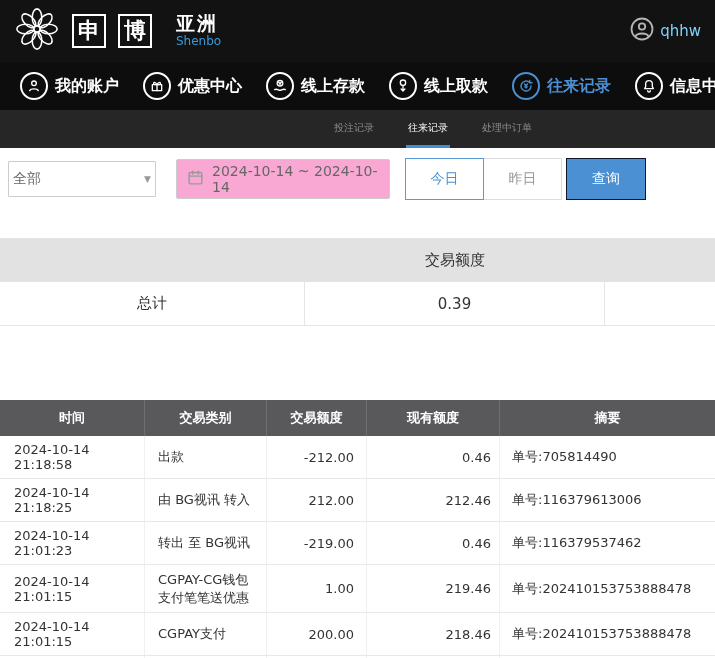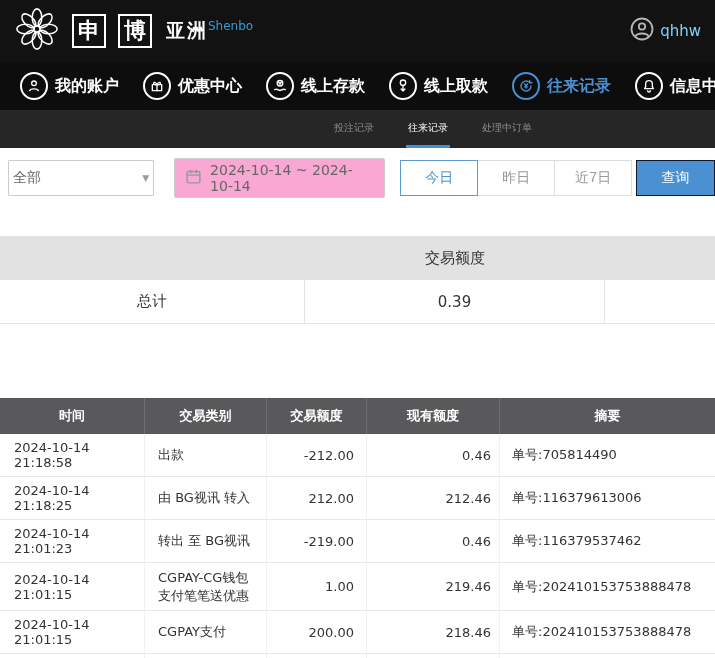--- a/index.html
+++ b/index.html
@@ -12,21 +12,21 @@
 
   
   .topbar { height: 62px; background: #121212; display: flex; align-items: center; padding: 0 14px; }
   .logo { display: flex; align-items: center; gap: 8px; cursor: pointer; }
   .flower { width: 46px; height: 46px; }
   .char-box {
     width: 34px; height: 34px; border: 2px solid #fff; color: #fff;
     font-size: 22px; font-weight: bold; display: flex; align-items: center; justify-content: center;
     margin-left: 4px;
   }
-  .brand-col { display: flex; flex-direction: row; line-height: 1.15; margin-left: 6px; }
+  .brand-col { display: flex; flex-direction: column; line-height: 1.15; margin-left: 16px; }
   .brand-region { color: #fff; font-size: 19px; font-weight: bold; letter-spacing: 2px; }
   .brand-name { color: #3a9ad9; font-size: 12px; }
   .user-area { margin-left: auto; display: flex; align-items: center; gap: 6px; color: #7dd3fc; font-size: 15px; cursor: pointer; }
 
   
   .nav { height: 48px; background: #0d0d0d; display: flex; align-items: center; gap: 24px; padding-left: 20px; }
   .nav-item { display: flex; align-items: center; gap: 7px; color: #fff; font-size: 16px; font-weight: bold; white-space: nowrap; cursor: pointer; flex: 0 0 auto; }
   .nav-item.active { color: #4a90d2; }
   .nav-icon { width: 28px; height: 28px; border: 2px solid currentColor; border-radius: 50%; display: flex; align-items: center; justify-content: center; flex: 0 0 auto; }
   .nav-icon svg { width: 16px; height: 16px; stroke: currentColor; fill: none; stroke-width: 2; stroke-linecap: round; stroke-linejoin: round; }
@@ -43,22 +43,22 @@
     display: flex; align-items: center; justify-content: space-between;
     padding: 0 4px; color: #666; font-size: 14px; cursor: pointer; background: #fff;
   }
   .caret { color: #999; font-size: 9px; }
   .date-box {
     width: 214px; height: 40px; border: 1px solid #ccc; border-radius: 2px;
     display: flex; align-items: center; gap: 8px; padding: 0 10px;
     color: #666; font-size: 14px; margin-left: 20px; cursor: pointer; background: #f9a8d4;
   }
   .btn {
-    width: 79px; height: 36px; border: 1px solid #ddd; background: #fff;
-    color: #999; font-size: 14px; cursor: pointer; font-family: Liberation Mono, monospace;
+    width: 79px; height: 42px; border: 1px solid #ddd; background: #fff;
+    color: #999; font-size: 14px; cursor: pointer; font-family: Liberation Sans, sans-serif;
   }
   .btn + .btn { margin-left: -1px; }
   .btn.first { margin-left: 15px; }
   .btn.primary-outline { border-color: #5b9bd5; color: #4a90d2; position: relative; z-index: 1; }
   .btn.search { margin-left: 4px; background: #4a90d2; border: 1px solid #0f172a; color: #fff; width: 80px; }
 
   
   .summary { margin-top: 28px; }
   .summary-header {
     height: 44px; background: #e2e2e2; display: grid;
@@ -208,21 +208,20 @@
     <span>
       <svg width="17" height="17" viewBox="0 0 24 24" fill="none" stroke="#999" stroke-width="2" stroke-linecap="round">
         <rect x="3" y="5" width="18" height="16" rx="2"></rect>
           <path d="M3 10h18M8 3v4M16 3v4"></path>
       </svg>
     </span>
     <span>2024-10-14 ~ 2024-10-14</span>
   </div>
   <button class="btn first primary-outline">今日</button>
   <button class="btn">昨日</button>
-  <button class="btn">近7日</button>
   <button class="btn search">查询</button>
 </div>
 
 <div class="summary">
   <div class="summary-header">
     <div></div>
     <div>交易额度</div>
     <div></div>
   </div>
   <div class="summary-row">

